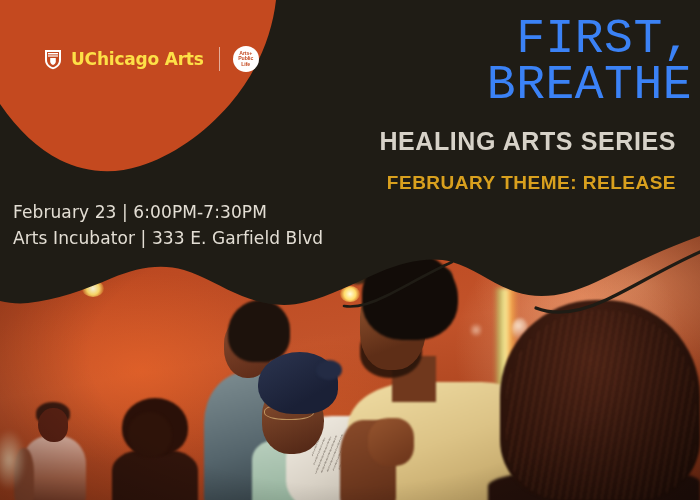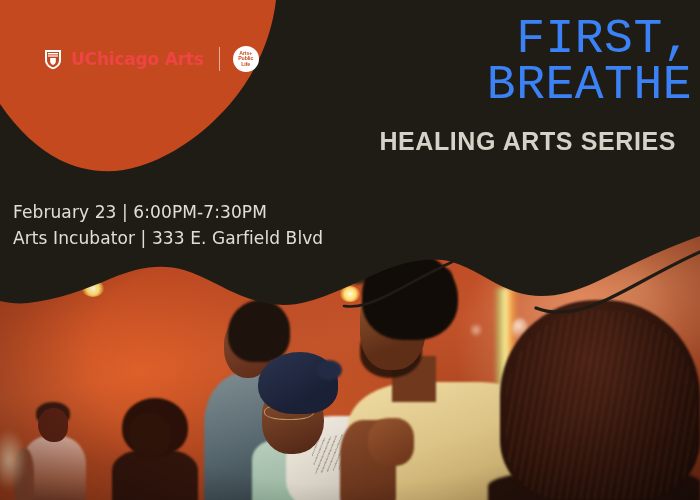--- a/index.html
+++ b/index.html
@@ -407,21 +407,21 @@
     display: flex;
     align-items: center;
     gap: 9px;
   }
   .shield {
     width: 18px;
     height: 21px;
     position: relative;
   }
   .uchicago-word {
-    color: #ef4444;
+    color: #fde047;
     font-size: 17px;
     font-weight: bold;
     letter-spacing: -0.2px;
     font-family: "DejaVu Sans", sans-serif;
   }
   .divider-rule {
     width: 1px;
     height: 24px;
     background: rgba(255,255,255,0.55);
     margin: 0 4px 0 6px;
@@ -558,19 +558,20 @@
       <span>Life</span>
     </span>
   </div>
 
   <div class="title">
     <span class="l1">FIRST,</span>
     <span class="l2">BREATHE</span>
   </div>
 
   <div class="series">HEALING ARTS SERIES</div>
+  <div class="theme">FEBRUARY THEME: RELEASE</div>
 
   <div class="details">
     <span class="line">February 23 | 6:00PM-7:30PM</span>
     <span class="line">Arts Incubator | 333 E. Garfield Blvd</span>
   </div>
 
 </div>
 
 </body></html>

